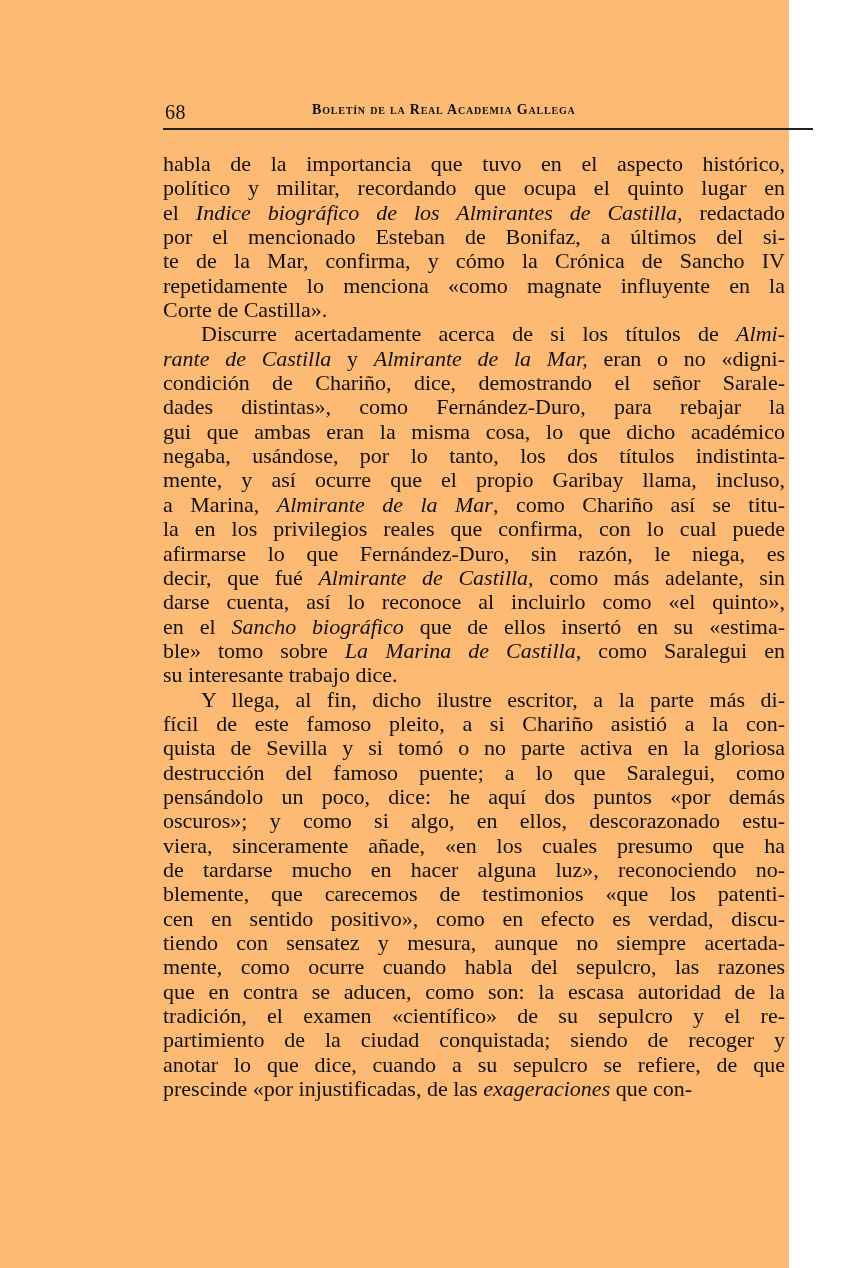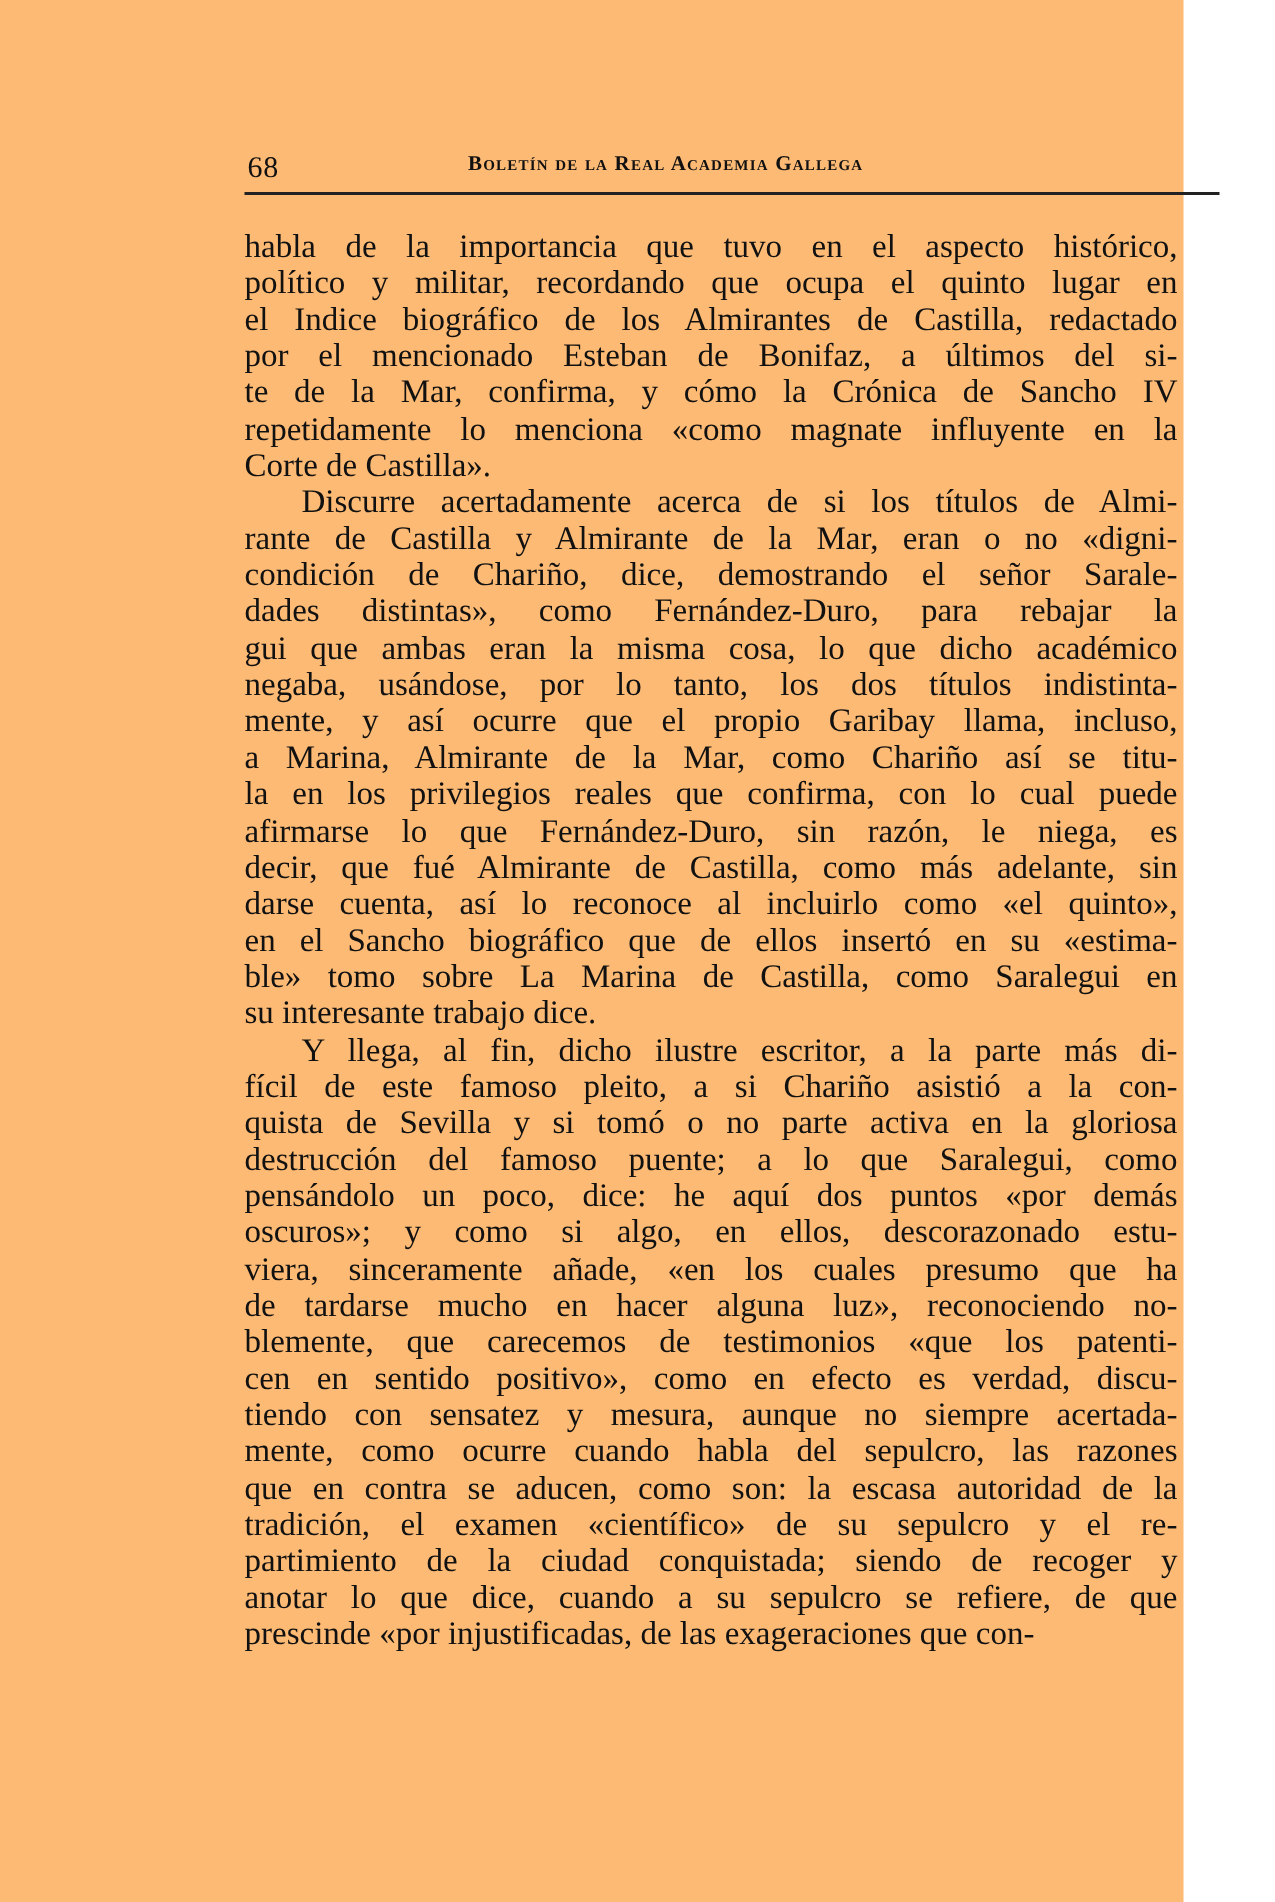--- a/index.html
+++ b/index.html
@@ -9,21 +9,21 @@
   .header { position: absolute; left: 163px; top: 97px; width: 650px; height: 30px; }
   .page-number { position: absolute; left: 2px; top: 4px; font-size: 20px; letter-spacing: 0.5px; }
   .running-title { position: absolute; left: 130px; top: 5px; font-size: 14px; font-variant: small-caps;
                    font-weight: bold; letter-spacing: 0.8px; white-space: nowrap; margin-left: 19px; }
   .rule { position: absolute; left: 163px; top: 128px; width: 650px; height: 2px; background: #222; }
   .body-text { position: absolute; left: 163px; top: 152px; width: 622px; }
   .line { display: block; height: 24.35px; line-height: 24.35px; font-size: 22px;
           text-align: justify; text-align-last: justify; white-space: nowrap; overflow: visible; }
   .line.last { text-align-last: left; }
   .line.indent { padding-left: 38px; box-sizing: border-box; }
-  .it { }
+  .it { font-style: italic; }
 </style>
 </head>
 <body>
 
 <div class="page">
   <div class="header">
     <span class="page-number">68</span>
     <span class="running-title">Boletín de la Real Academia Gallega</span>
   </div>
   <div class="rule"></div>

